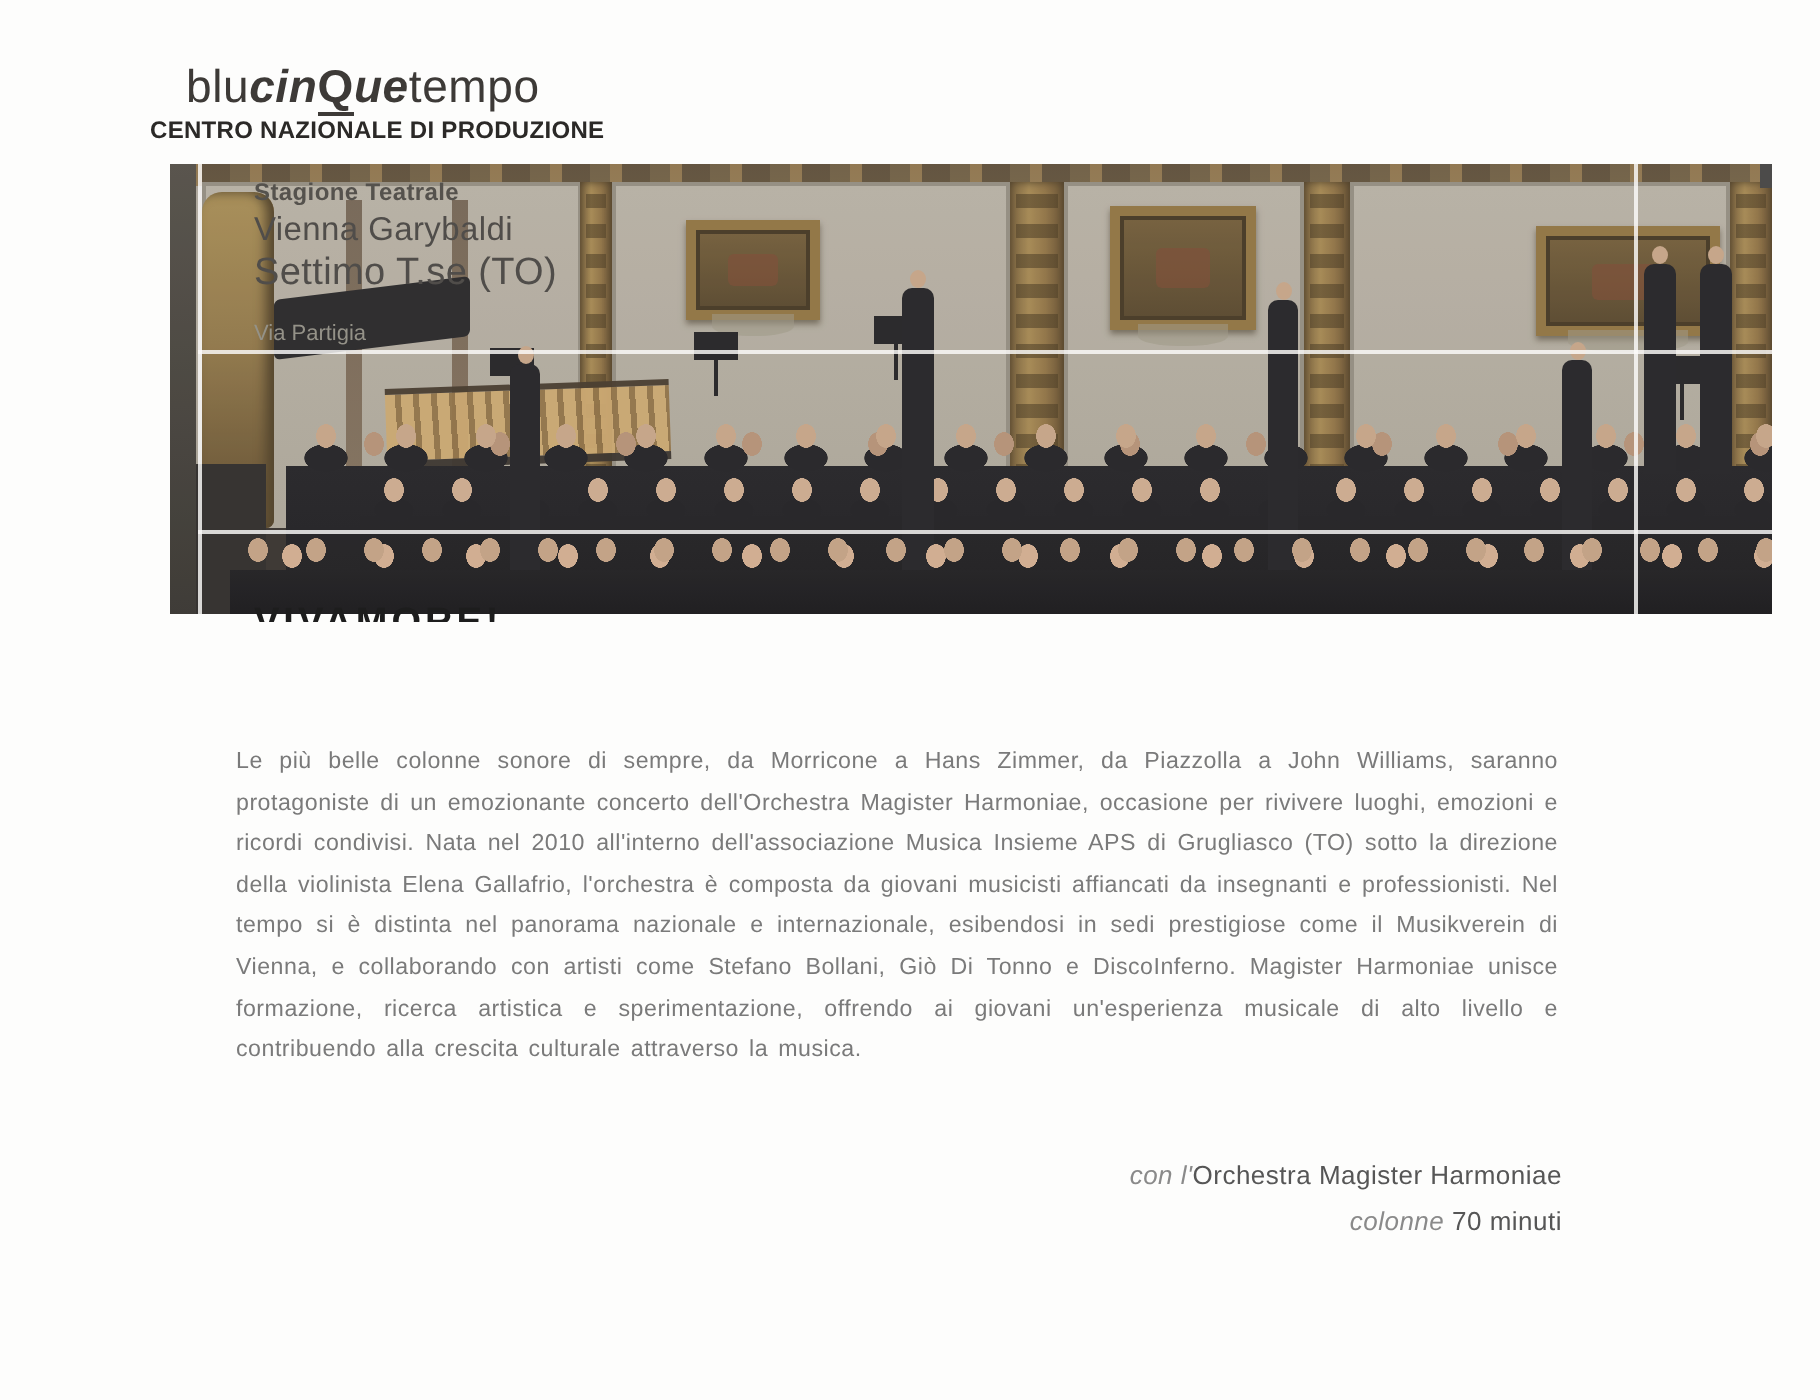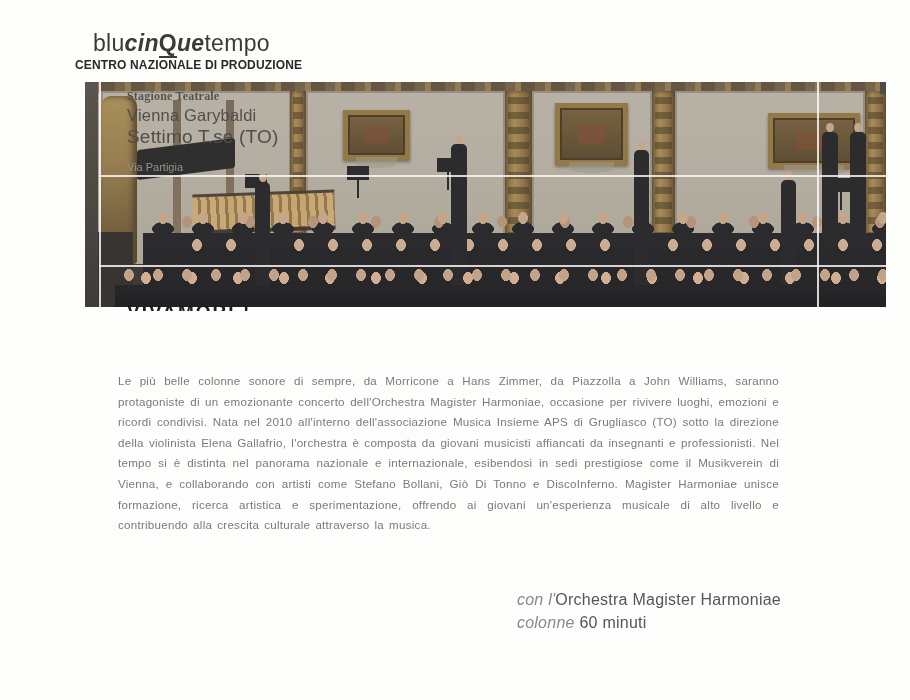--- a/index.html
+++ b/index.html
@@ -73,37 +73,37 @@
   .corner-dark { position:absolute; left:0; top:150px; width:48px; height:75px; background:#232120; }
   .top-right-sliver { position:absolute; right:0; top:0; width:6px; height:12px; background:#3a3a3a; }
   .wash { position:absolute; inset:0; background:rgba(236,229,214,.10); pointer-events:none; }
 
   .crop-line { position:absolute; background:rgba(255,255,255,.82); }
   .crop-v { width:2px; top:0; height:225px; }
   .crop-h { height:2px; left:14px; right:0; }
 
   
   .caption { position:absolute; left:42px; top:8px; line-height:1; }
-  .cap-season { font-size:12px; font-weight:700; color:#44423e; letter-spacing:.2px;font-family:Liberation Serif, serif; }
+  .cap-season { font-size:12px; font-weight:700; color:#44423e; letter-spacing:.2px; }
   .cap-venue  { font-size:16.5px; font-weight:400; color:#3f3d3a; margin-top:5px; letter-spacing:.2px; }
   .cap-venue2 { font-size:19px; font-weight:400; color:#3f3d3a; margin-top:3px; letter-spacing:.2px; }
   .cap-addr { font-size:11px; color:#8b897f; margin-top:16px;
               -webkit-mask-image:linear-gradient(90deg,#000 55%,rgba(0,0,0,0) 95%);
               mask-image:linear-gradient(90deg,#000 55%,rgba(0,0,0,0) 95%); }
 
   
   .clipped-title { position:absolute; left:127px; top:302px; height:9px; width:300px; overflow:hidden; }
   .clipped-title span { font-size:19px; font-weight:700; letter-spacing:2px; color:#1d1d1d; line-height:19px; display:block; }
 
   
   .para { position:absolute; left:118px; top:371px; width:661px; text-align:justify;
           font-size:11.6px; line-height:20.6px; color:#7a7a7a; letter-spacing:.25px; word-spacing:1.6px; }
 
   
-  .credits { position:absolute; right:129px; top:588px; text-align:left; font-size:16px; line-height:23px; color:#5f5f5f; letter-spacing:.25px; }
+  .credits { position:absolute; right:129px; top:576px; text-align:right; font-size:13px; line-height:23px; color:#5f5f5f; letter-spacing:.25px; }
   .credits .lab { font-style:italic; color:#8a8a8a; }
   .credits .val { color:#565656; }
 </style>
 </head>
 <body>
 
 <div class="brand">
   <div class="brand-line">
     <span class="lt">blu</span><span class="bd">cin</span><span class="qu">Q</span><span class="bd">ue</span><span class="lt">tempo</span>
   </div>
@@ -188,15 +188,15 @@
   <span>VIVAMORE!</span>
 </div>
 
 <div class="para">Le più belle colonne sonore di sempre, da Morricone a Hans Zimmer, da Piazzolla a John Williams, saranno protagoniste di un emozionante concerto dell'Orchestra Magister Harmoniae, occasione per rivivere luoghi, emozioni e ricordi condivisi. Nata nel 2010 all'interno dell'associazione Musica Insieme APS di Grugliasco (TO) sotto la direzione della violinista Elena Gallafrio, l'orchestra è composta da giovani musicisti affiancati da insegnanti e professionisti. Nel tempo si è distinta nel panorama nazionale e internazionale, esibendosi in sedi prestigiose come il Musikverein di Vienna, e collaborando con artisti come Stefano Bollani, Giò Di Tonno e DiscoInferno. Magister Harmoniae unisce formazione, ricerca artistica e sperimentazione, offrendo ai giovani un'esperienza musicale di alto livello e contribuendo alla crescita culturale attraverso la musica.</div>
 
 <div class="credits">
   <div>
     <span class="lab">con l'</span><span class="val">Orchestra Magister Harmoniae</span>
   </div>
   <div>
-    <span class="lab">colonne </span><span class="val">60 minuti</span>
+    <span class="lab">colonne </span><span class="val">70 minuti</span>
   </div>
 </div>
 
 </body></html>

